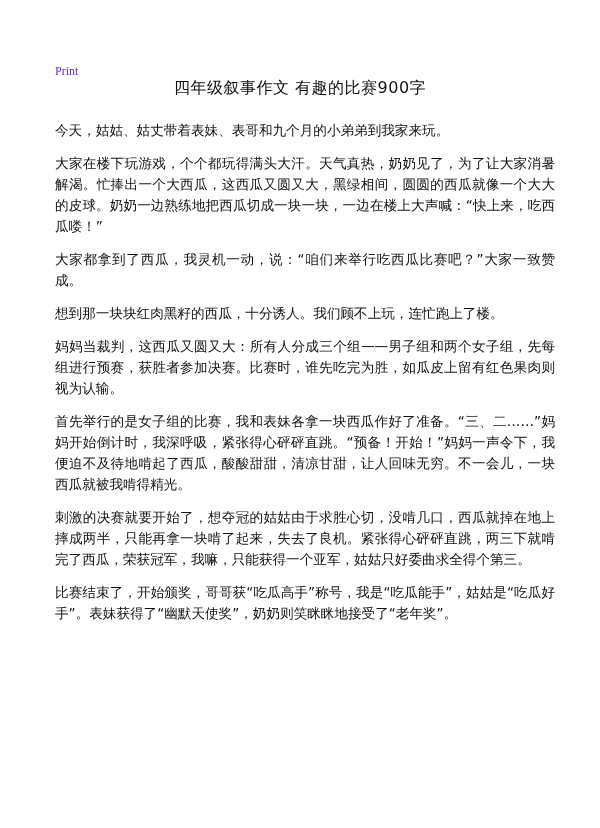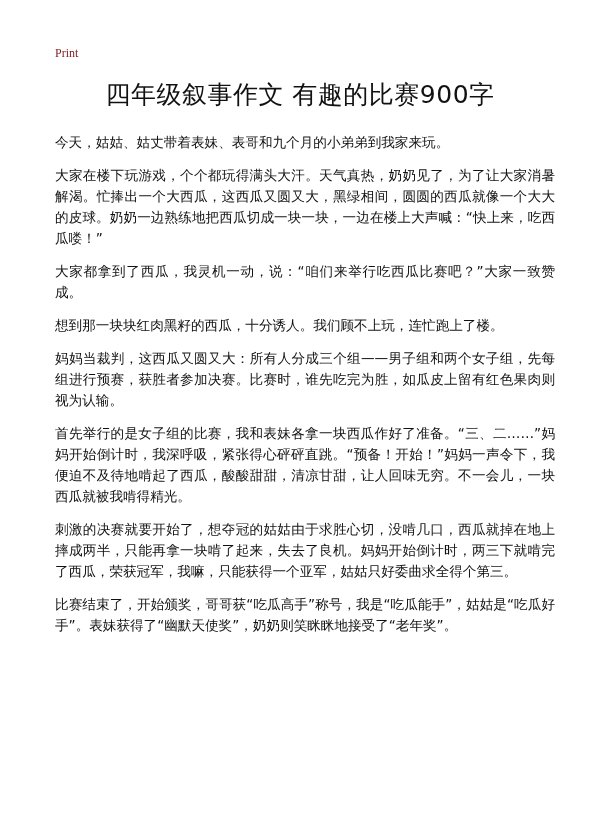--- a/index.html
+++ b/index.html
@@ -2,45 +2,45 @@
 <html><head>
 <meta charset="utf-8">
 <style>
   html, body { margin: 0; padding: 0; background: #ffffff; }
   body {
     width: 600px; height: 828px; overflow: hidden; position: relative;
     font-family: "DejaVu Sans", "Liberation Sans", sans-serif;
     color: #111111;
   }
   .print-link {
-    position: absolute; left: 55px; top: 46px;
+    position: absolute; left: 55px; top: 64px;
     font-family: "Liberation Serif", "DejaVu Serif", serif;
-    font-size: 12px; color: #7f1d1d;
+    font-size: 12px; color: #6d28d9;
   }
   .title {
     position: absolute; left: 0; top: 78px; width: 600px;
-    text-align: center; font-size: 25px; font-weight: normal; margin: 0;
+    text-align: center; font-size: 16px; font-weight: normal; margin: 0;
     letter-spacing: 0.5px;
   }
   .content {
     position: absolute; left: 55px; top: 120px; width: 500px;
     font-size: 13.6px; line-height: 21px;
   }
-  .content p { margin: 12px 0 12px 0; text-align: justify; }
+  .content p { margin: 0 0 12px 0; text-align: justify; }
 </style>
 </head>
 <body>
 
 <a class="print-link">Print</a>
 
 <h1 class="title">四年级叙事作文 有趣的比赛900字</h1>
 
 <div class="content">
   <p>今天，姑姑、姑丈带着表妹、表哥和九个月的小弟弟到我家来玩。</p>
   <p>大家在楼下玩游戏，个个都玩得满头大汗。天气真热，奶奶见了，为了让大家消暑解渴。忙捧出一个大西瓜，这西瓜又圆又大，黑绿相间，圆圆的西瓜就像一个大大的皮球。奶奶一边熟练地把西瓜切成一块一块，一边在楼上大声喊：“快上来，吃西瓜喽！”</p>
   <p>大家都拿到了西瓜，我灵机一动，说：“咱们来举行吃西瓜比赛吧？”大家一致赞成。</p>
   <p>想到那一块块红肉黑籽的西瓜，十分诱人。我们顾不上玩，连忙跑上了楼。</p>
   <p>妈妈当裁判，这西瓜又圆又大：所有人分成三个组——男子组和两个女子组，先每组进行预赛，获胜者参加决赛。比赛时，谁先吃完为胜，如瓜皮上留有红色果肉则视为认输。</p>
   <p>首先举行的是女子组的比赛，我和表妹各拿一块西瓜作好了准备。“三、二……”妈妈开始倒计时，我深呼吸，紧张得心砰砰直跳。“预备！开始！”妈妈一声令下，我便迫不及待地啃起了西瓜，酸酸甜甜，清凉甘甜，让人回味无穷。不一会儿，一块西瓜就被我啃得精光。</p>
-  <p>刺激的决赛就要开始了，想夺冠的姑姑由于求胜心切，没啃几口，西瓜就掉在地上摔成两半，只能再拿一块啃了起来，失去了良机。妈妈开始倒计时，两三下就啃完了西瓜，荣获冠军，我嘛，只能获得一个亚军，姑姑只好委曲求全得个第三。</p>
+  <p>刺激的决赛就要开始了，想夺冠的姑姑由于求胜心切，没啃几口，西瓜就掉在地上摔成两半，只能再拿一块啃了起来，失去了良机。紧张得心砰砰直跳，两三下就啃完了西瓜，荣获冠军，我嘛，只能获得一个亚军，姑姑只好委曲求全得个第三。</p>
   <p>比赛结束了，开始颁奖，哥哥获“吃瓜高手”称号，我是“吃瓜能手”，姑姑是“吃瓜好手”。表妹获得了“幽默天使奖”，奶奶则笑眯眯地接受了“老年奖”。</p>
 
 </div>
 
 </body></html>

